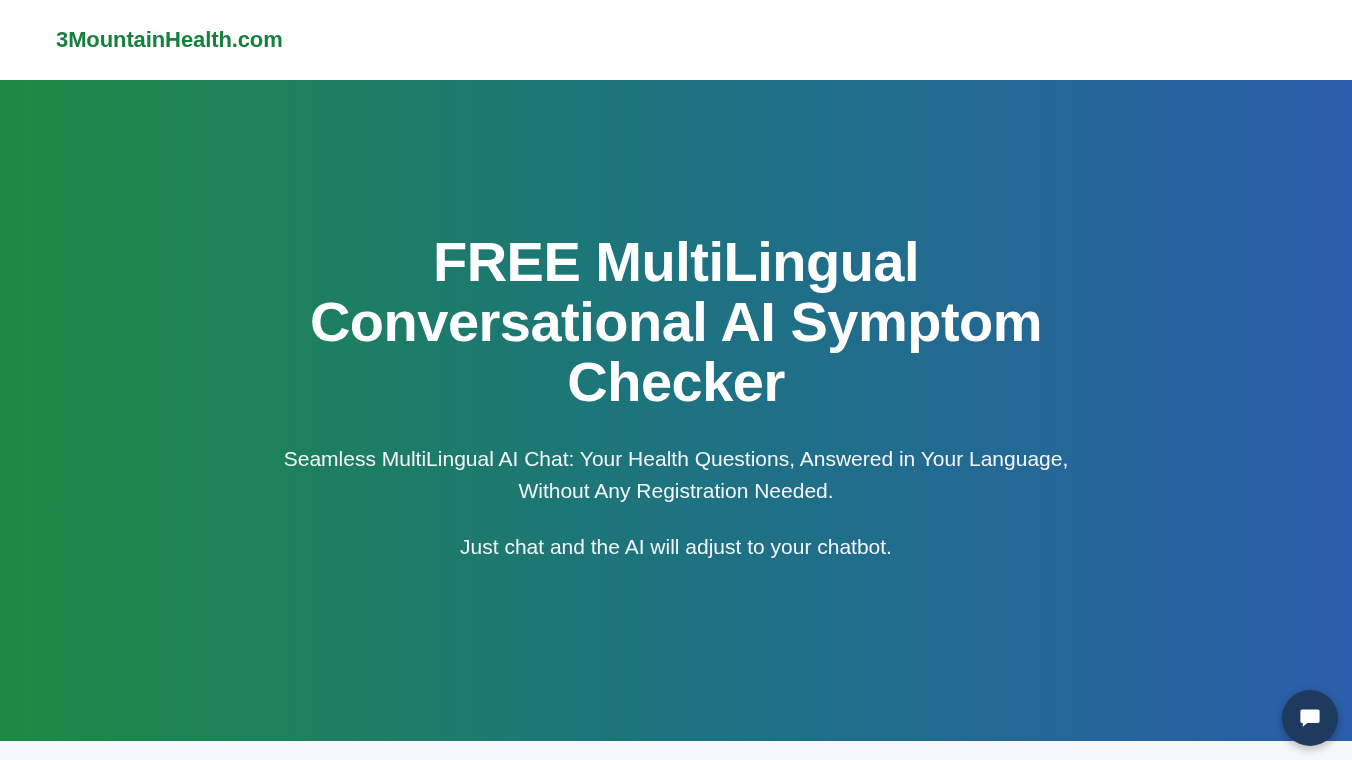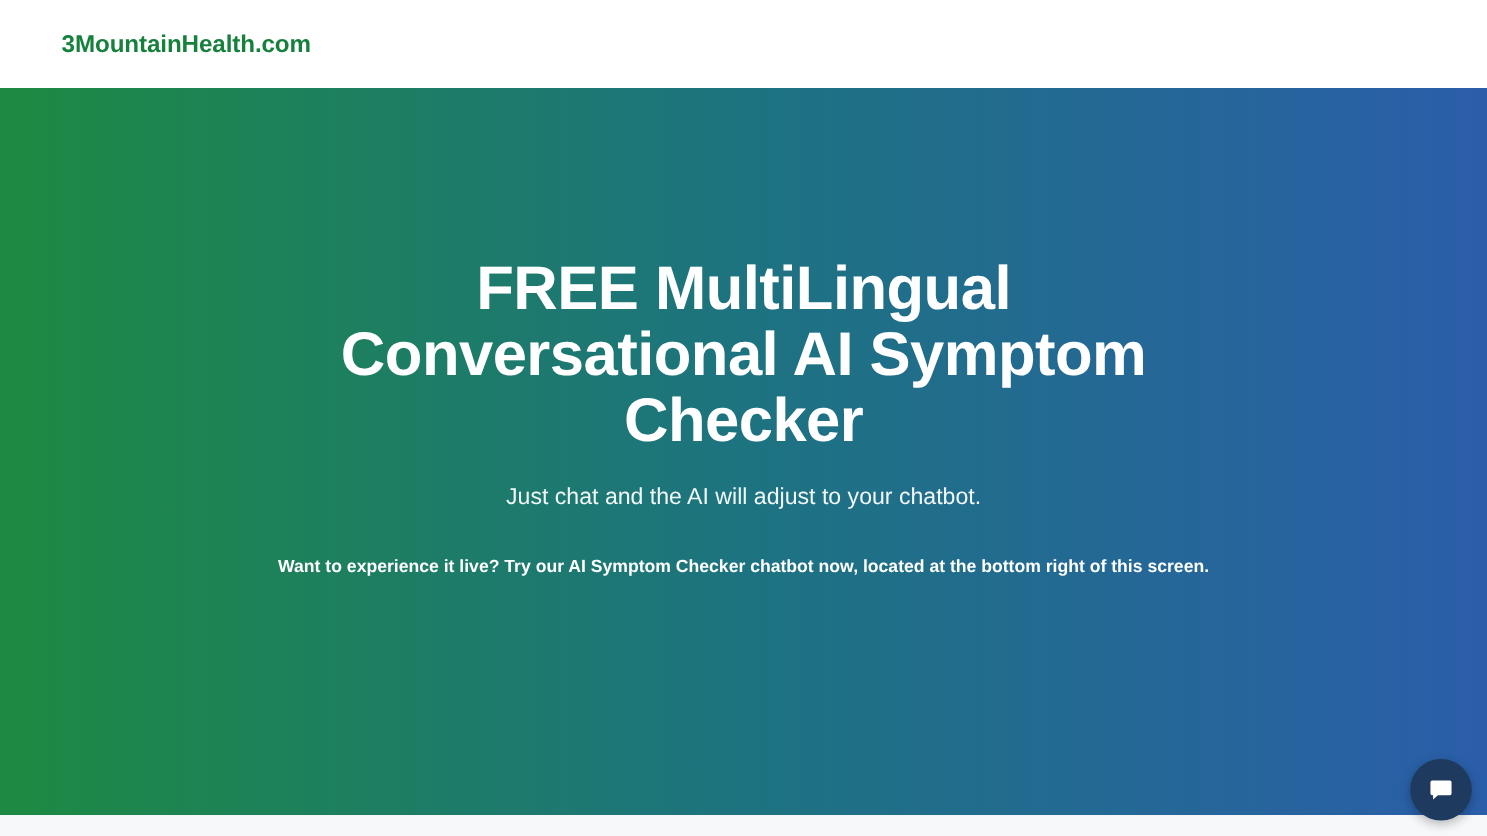--- a/index.html
+++ b/index.html
@@ -148,24 +148,24 @@
 
   <header class="site-header">
     <div class="brand-logo">3MountainHealth.com</div>
   </header>
 
   <section class="hero">
     <div class="hero-inner">
 
       <h1 class="hero-title">FREE MultiLingual Conversational AI Symptom Checker</h1>
 
+      <p class="hero-subtitle">Seamless MultiLingual AI Chat: Your Health Questions, Answered in Your Language, Without Any Registration Needed.</p>
 
       <p class="hero-note">Just chat and the AI will adjust to your chatbot.</p>
 
-      <p class="hero-cta-text">Want to experience it live? Try our AI Symptom Checker chatbot now, located at the bottom right of this screen.</p>
 
     </div>
   </section>
 
   <div class="footer-strip"></div>
 
   <button class="chat-launcher" aria-label="Open chat">
     <span>
       <svg width="26" height="26" viewBox="0 0 26 26" xmlns="http://www.w3.org/2000/svg">
         <path d="M5 4.5h16a1.6 1.6 0 0 1 1.6 1.6v10.2a1.6 1.6 0 0 1-1.6 1.6H10.2l-4.4 3.9v-3.9H5a1.6 1.6 0 0 1-1.6-1.6V6.1A1.6 1.6 0 0 1 5 4.5z" fill="#ffffff"></path>

